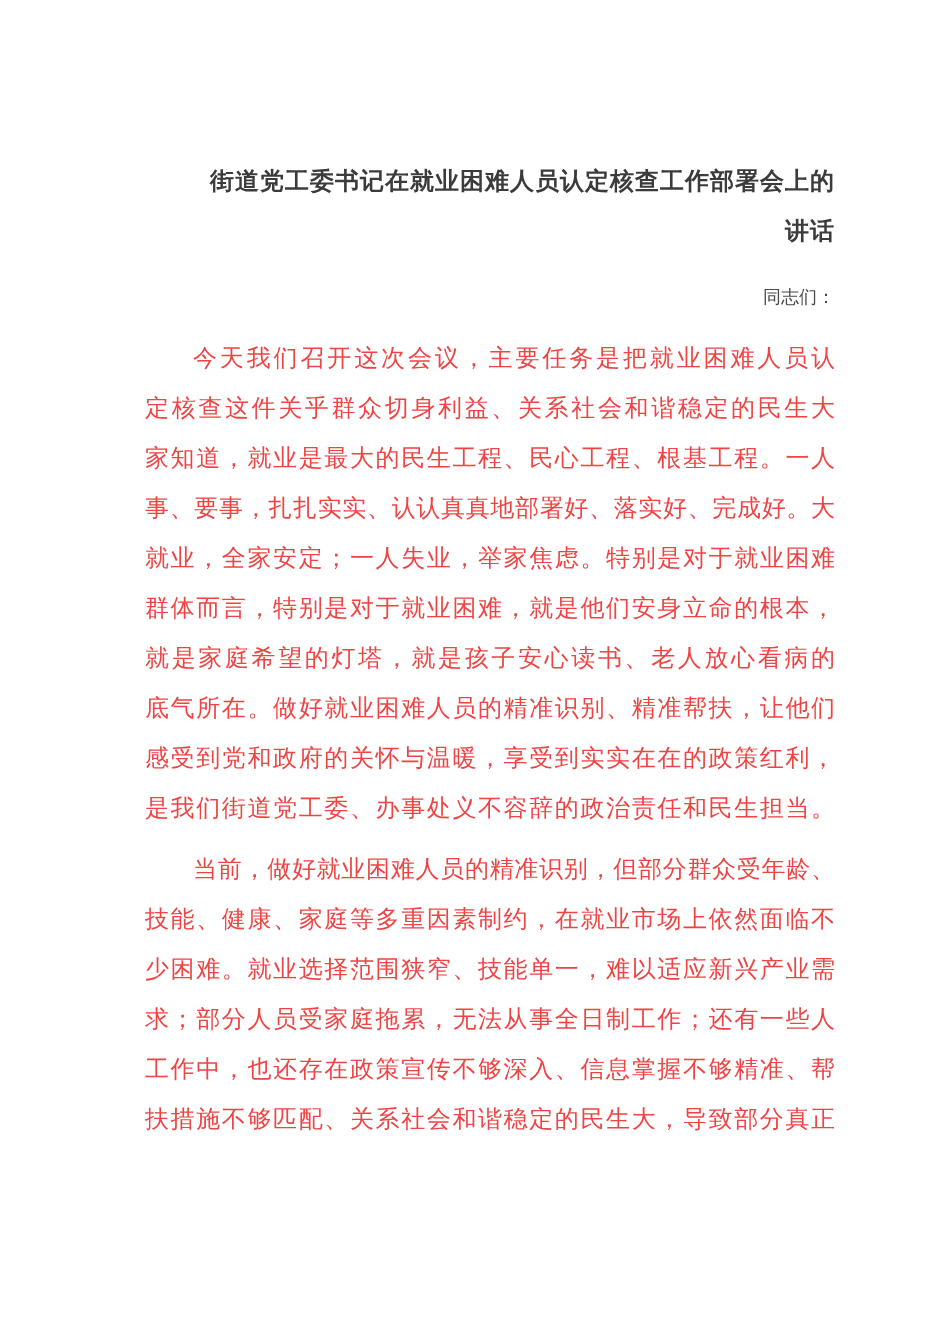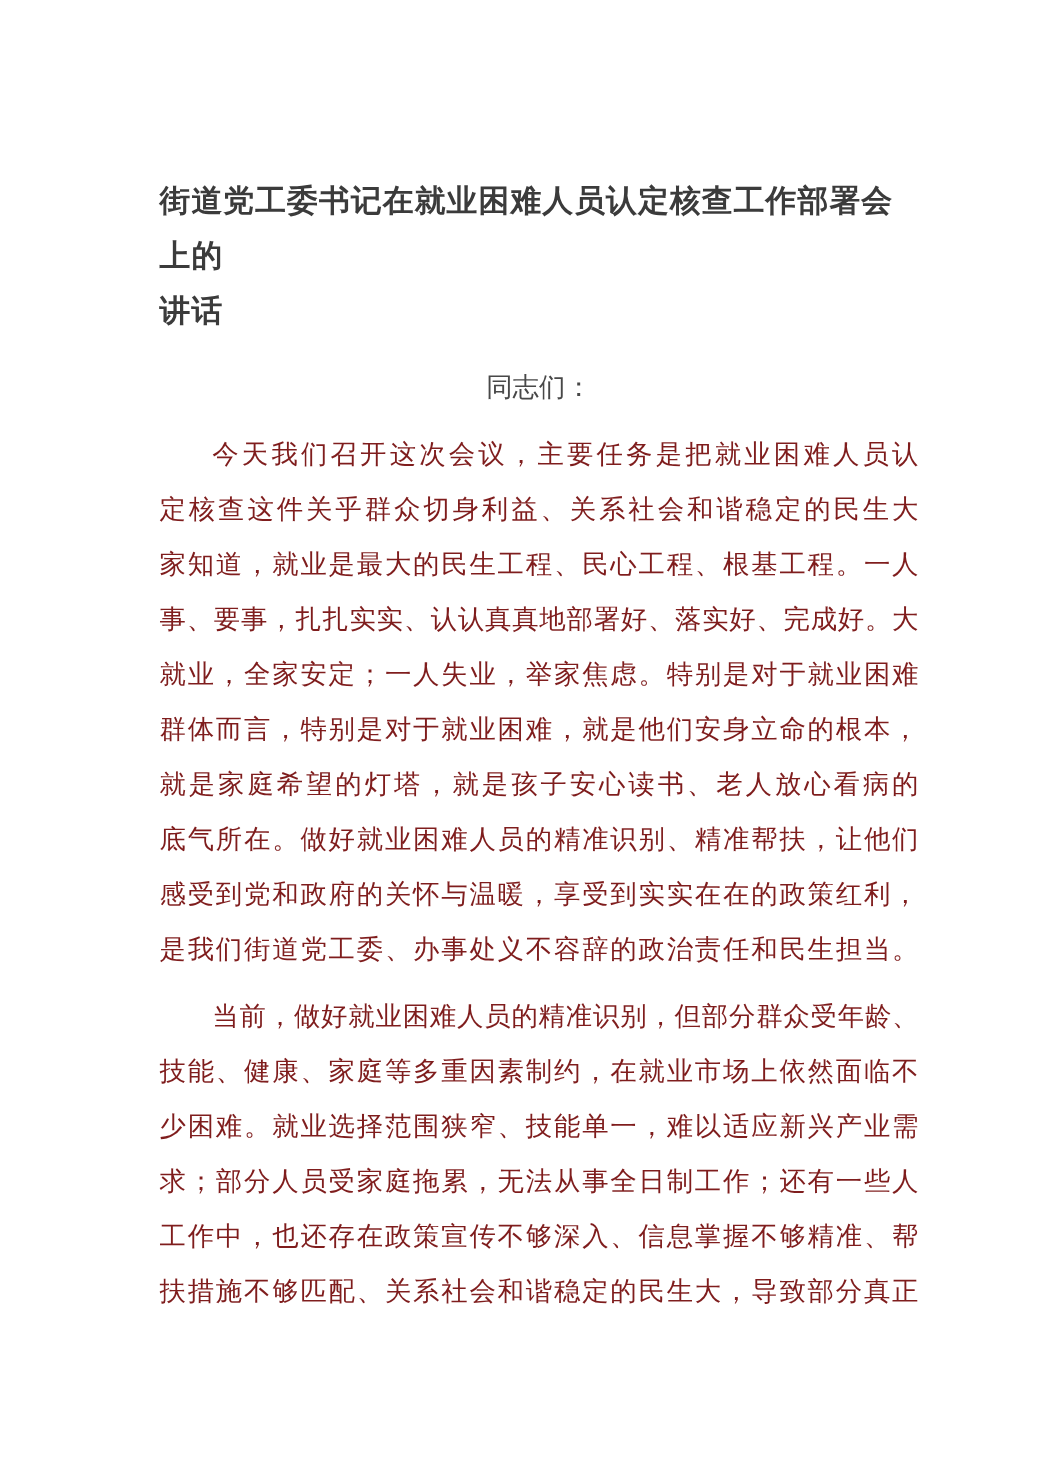--- a/index.html
+++ b/index.html
@@ -15,46 +15,46 @@
     overflow: hidden;
     font-family: "Liberation Serif", "DejaVu Serif", serif;
   }
   .content {
     position: absolute;
     left: 145px;
     top: 140px;
     width: 690px;
   }
   .doc-title {
-    font-size: 28px;
+    font-size: 24px;
     font-weight: bold;
     line-height: 50px;
-    text-align: left;
+    text-align: right;
     color: #3b3b3b;
     letter-spacing: 1px;
   }
   .title-line {
     display: block;
   }
   .salutation {
     margin-top: 12px;
-    font-size: 24px;
+    font-size: 18px;
     line-height: 50px;
     height: 50px;
-    text-align: center;
+    text-align: right;
     color: #484848;
   }
   .para {
     margin-top: 11px;
   }
   .doc-line {
     font-size: 24px;
     line-height: 50px;
     height: 50px;
-    color: #7f1d1d;
+    color: #ef4444;
     text-align: justify;
     text-align-last: justify;
     overflow: hidden;
   }
   .doc-line.indent {
     padding-left: 48px; 
   }
 </style>
 </head>
 <body>

